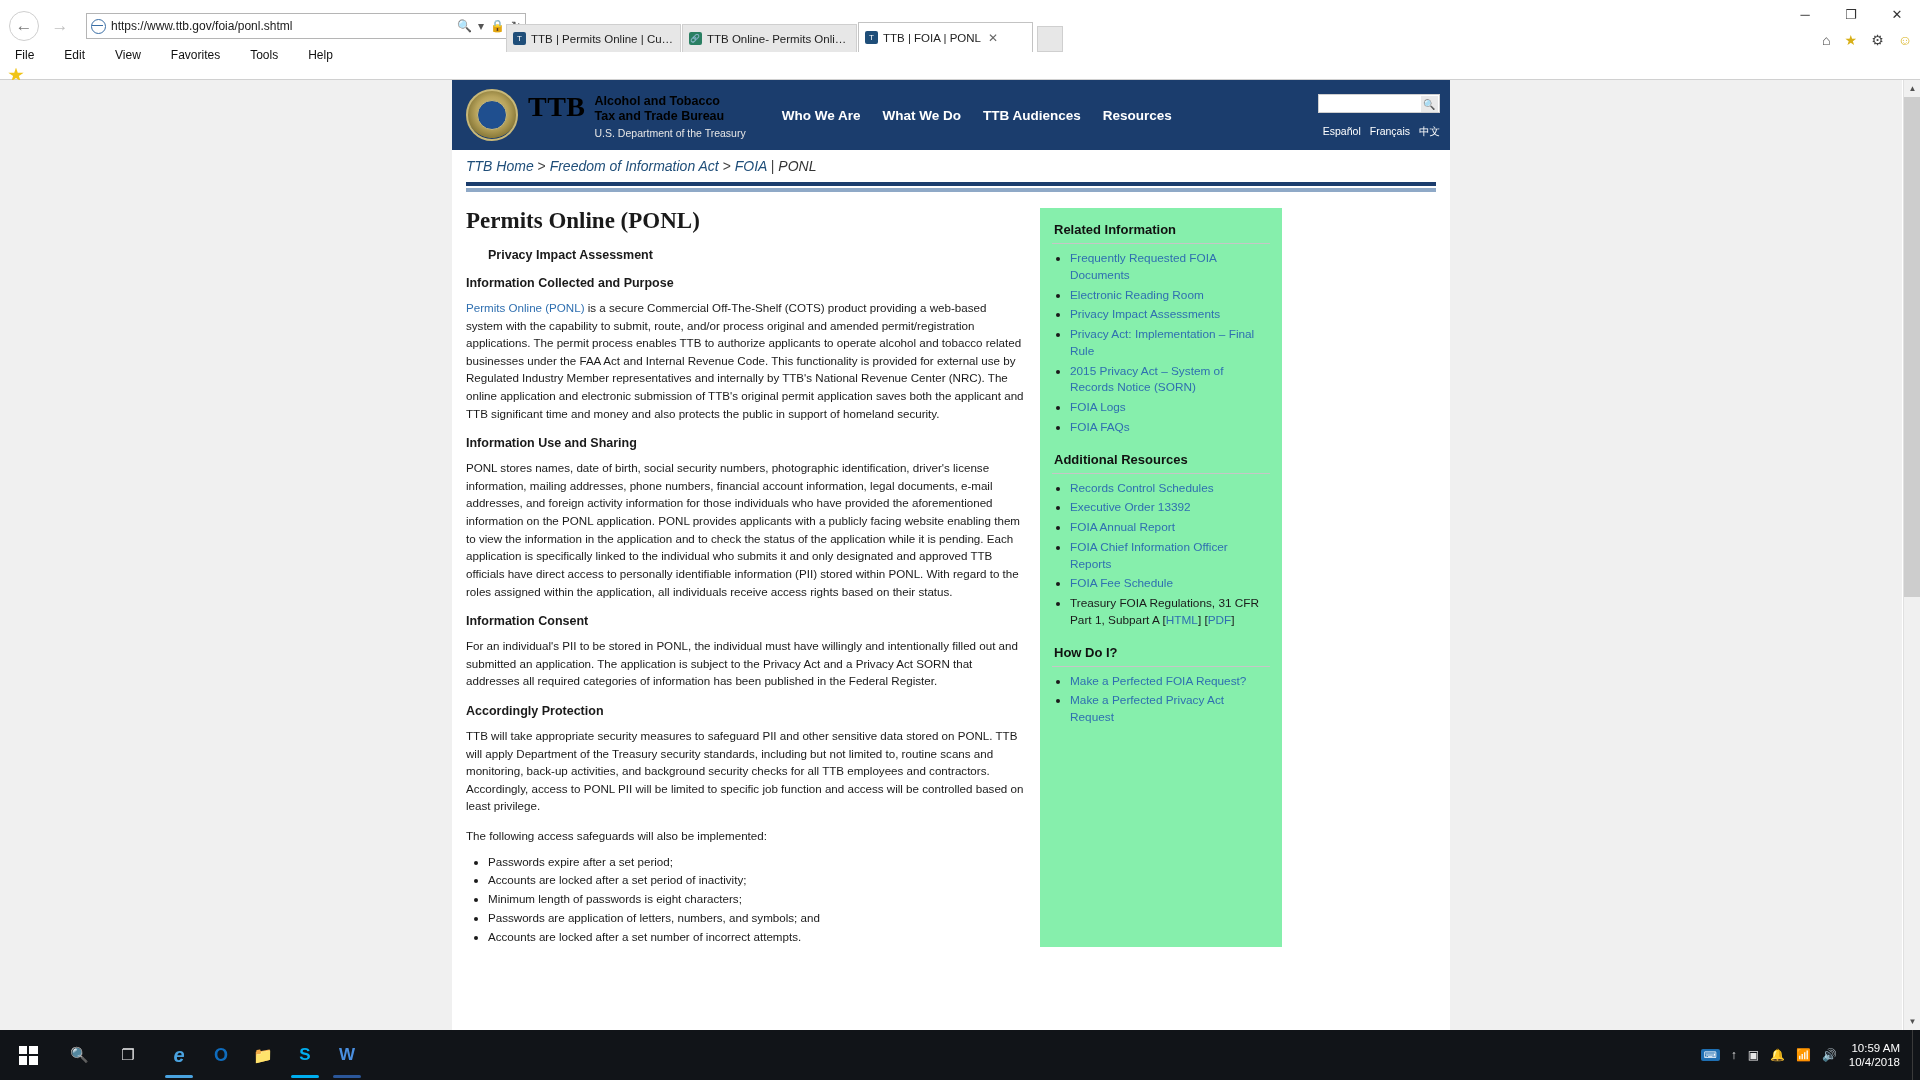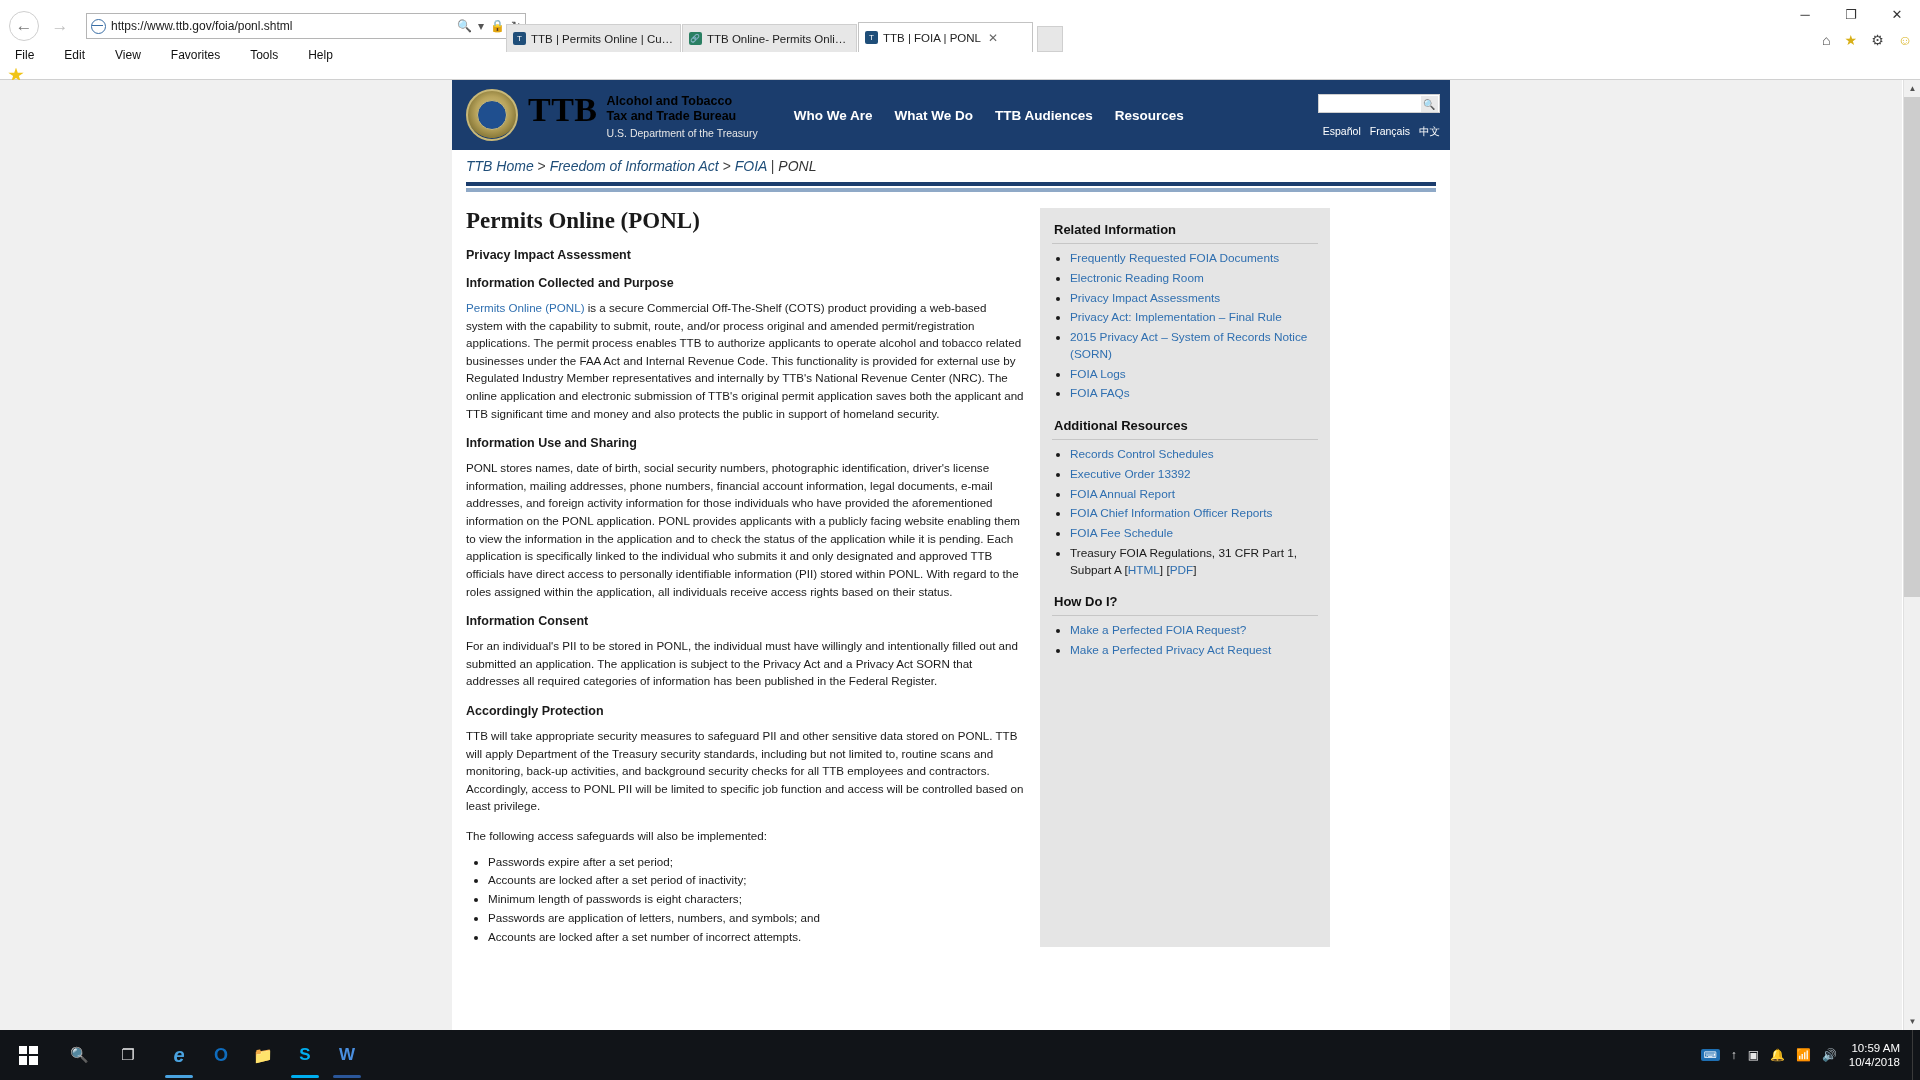--- a/index.html
+++ b/index.html
@@ -150,21 +150,21 @@
     margin-left: 14px; flex: 0 0 auto;
     position: relative;
   }
   .ttb-seal:after {
     content: ""; position: absolute; inset: 9px;
     border-radius: 50%; background: #1f4f8f;
     border: 1px solid #c8b878;
   }
   .ttb-letters {
     font-family: "Liberation Serif", serif;
-    font-size: 34px; font-weight: bold; letter-spacing: 0.5px;
+    font-size: 28px; font-weight: bold; letter-spacing: 0.5px;
   }
   .ttb-sub1 { font-size: 12.5px; font-weight: bold; margin-top: 1px; }
   .ttb-sub2 { font-size: 10.5px; margin-top: 4px; color: #e6e6e6; }
   .ttb-logo-block { display: flex; align-items: flex-start; margin-left: 10px; }
   .ttb-logo-block .col2 { margin-left: 9px; margin-top: 2px; }
 
   .site-nav {
     display: flex; align-items: center; gap: 22px;
     margin-left: 36px; color: #ffffff; font-size: 13.5px; font-weight: bold;
   }
@@ -196,32 +196,32 @@
     margin: 4px 14px 0 14px; height: 4px; background: #1b3d6d;
   }
   .rule-ltblue {
     margin: 2px 14px 0 14px; height: 4px; background: #8fa9c7;
   }
 
   .content-wrap {
     display: flex; padding: 16px 14px 0 14px; gap: 14px;
   }
   .main-col { width: 560px; }
-  .side-col { width: 290px; background: #e5e5e5; padding: 10px 12px 32px 12px; min-height: 620px;}
+  .side-col { width: 242px; background: #86efac; padding: 10px 12px 32px 12px; min-height: 620px;}
 
   h1.page-title {
     font-family: "Liberation Serif", serif;
     font-size: 23px; font-weight: bold; color: #1a1a1a;
     margin: 0 0 14px 0;
   }
   h2.sec {
     font-size: 12.5px; font-weight: bold; color: #1a1a1a;
     margin: 14px 0 9px 0;
   }
-  h2.sec.first { margin-top: 0; }
+  h2.sec.first { margin-top: 0; margin-left: 22px; }
   p.body {
     font-size: 11.6px; line-height: 1.52; color: #1a1a1a; margin: 0 0 4px 0;
     text-align: left;
   }
   p.body a { color: #2f6fb0; text-decoration: none; }
   ul.bullets {
     margin: 8px 0 0 0; padding-left: 22px;
   }
   ul.bullets li {
     font-size: 11.6px; line-height: 1.62; color: #1a1a1a;

